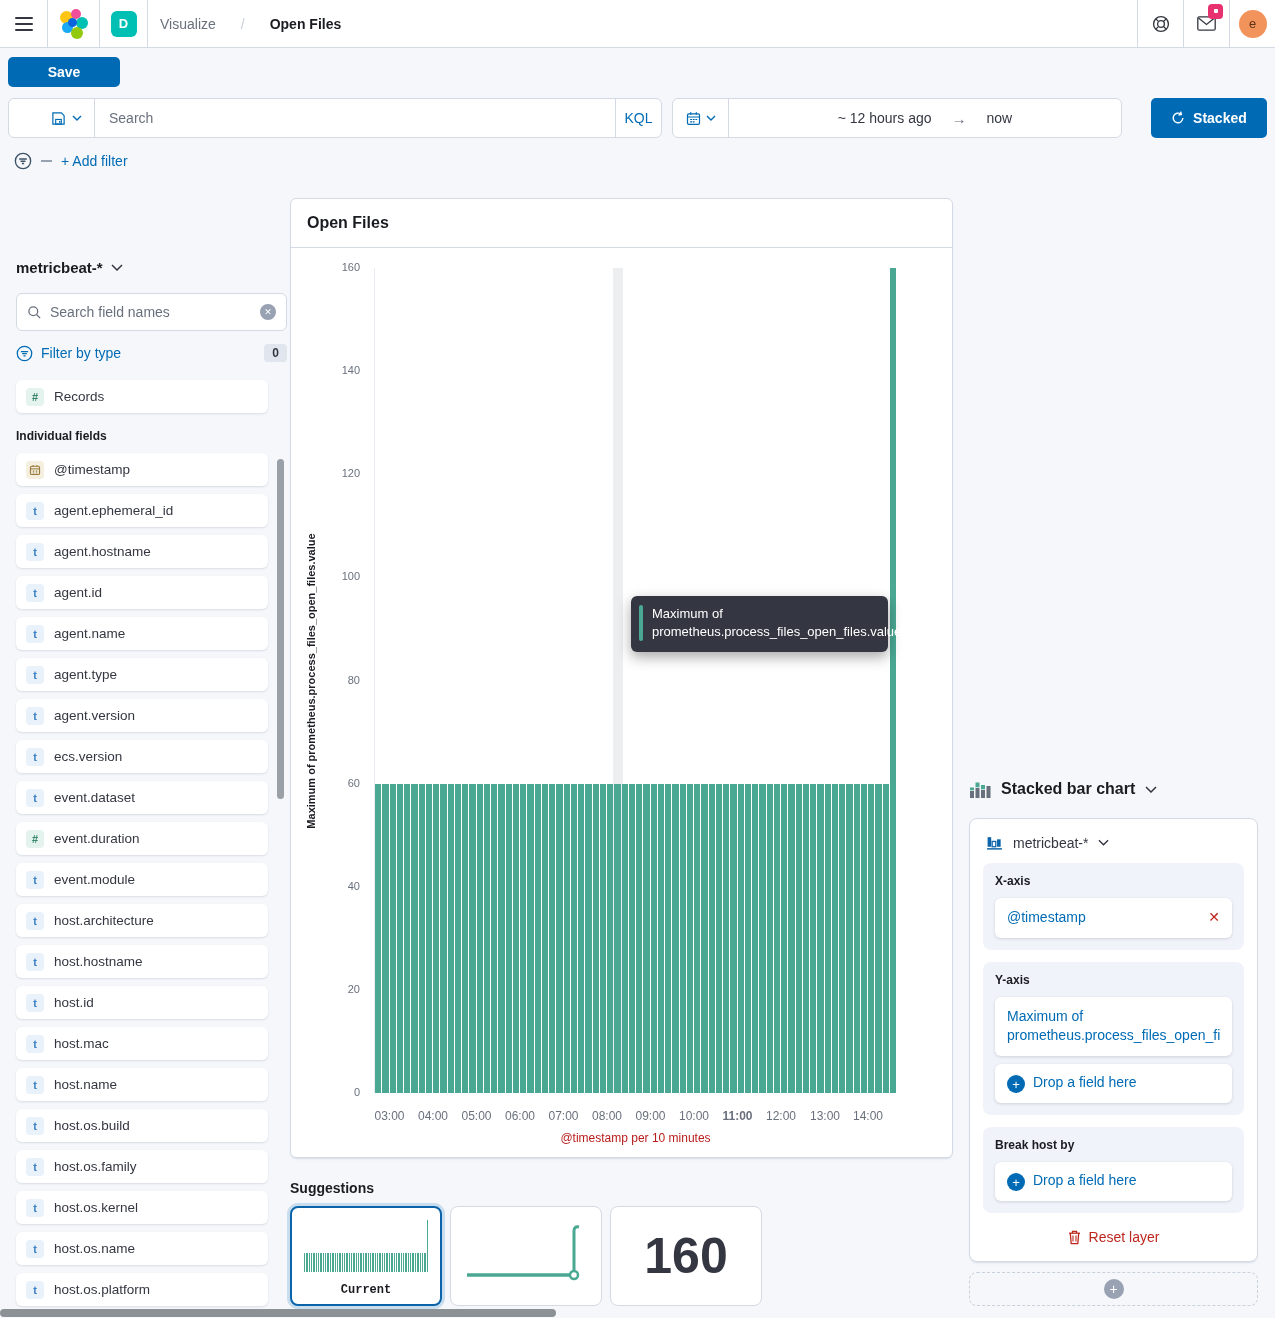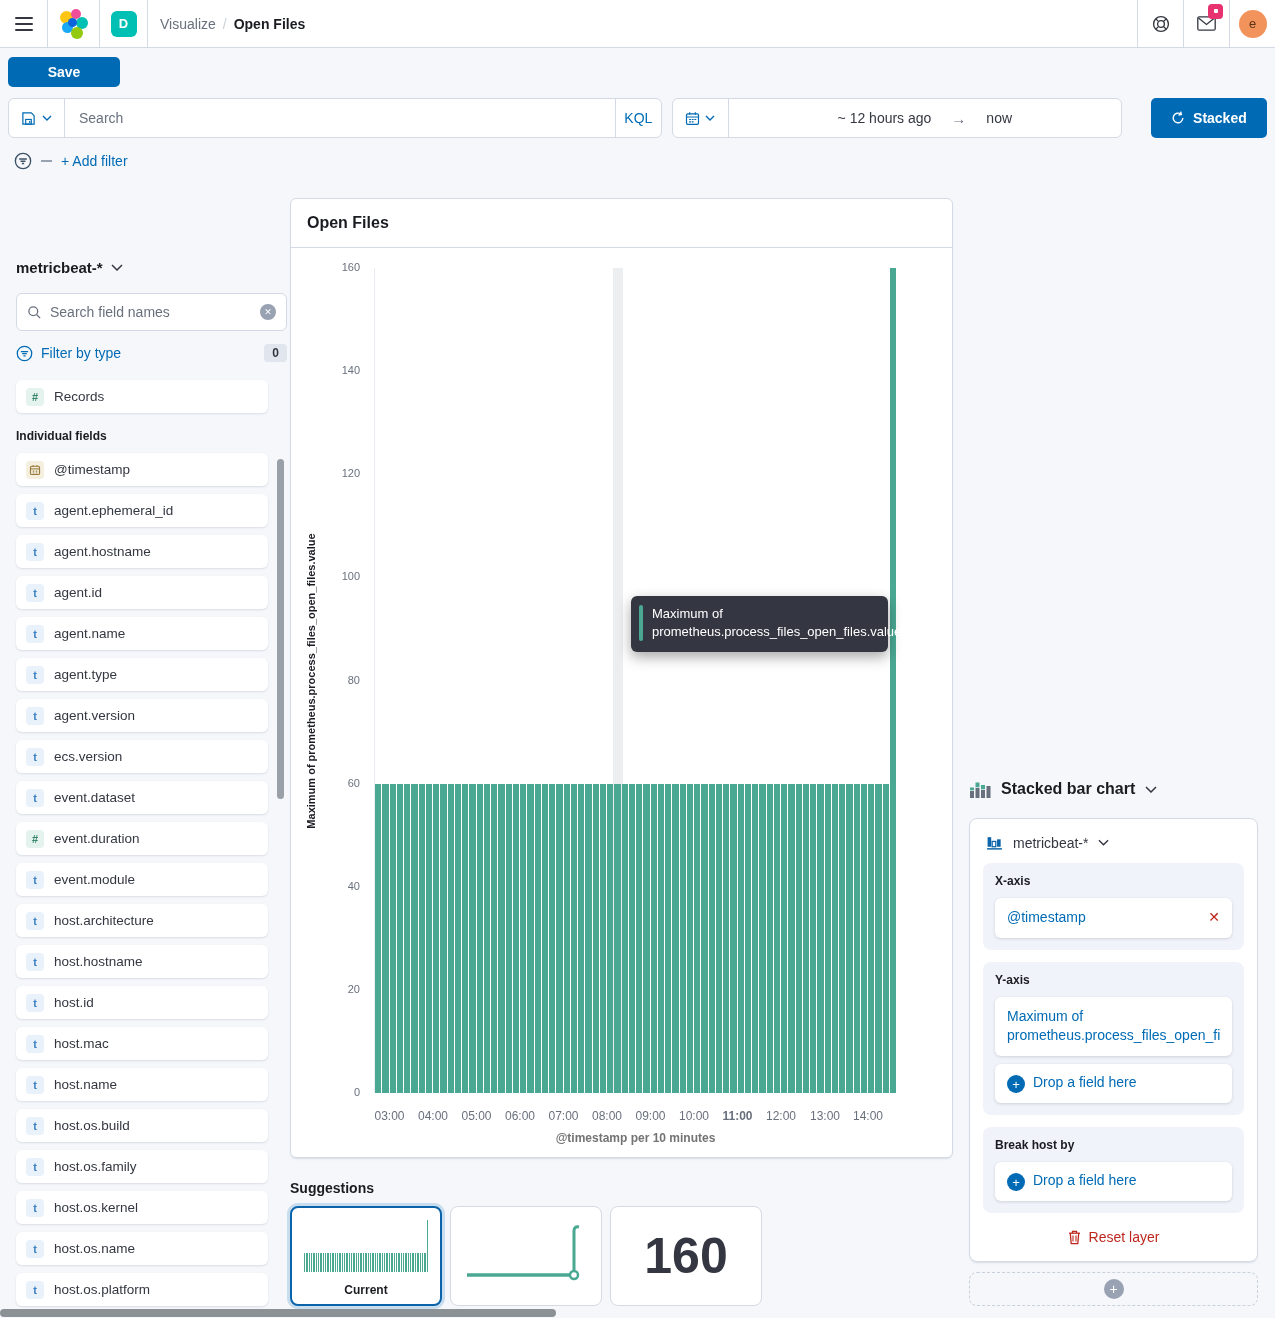--- a/index.html
+++ b/index.html
@@ -12,35 +12,35 @@
   
   .topnav { height:48px; background:#fff; border-bottom:1px solid #D3DAE6; display:flex; align-items:center; position:relative; z-index:10;}
   .nav-btn { width:48px; height:48px; display:flex; align-items:center; justify-content:center; border-right:1px solid #D3DAE6; cursor:pointer;}
   .hamburger { width:18px; }
   .hamburger span { display:block; height:2px; background:#343741; margin:4px 0; border-radius:1px;}
   .logo-box { width:52px; height:48px; display:flex; align-items:center; justify-content:center; border-right:1px solid #D3DAE6;}
   .elogo { position:relative; width:30px; height:30px;}
   .elogo i { position:absolute; border-radius:50%;}
   .space-box { width:48px; height:48px; display:flex; align-items:center; justify-content:center; border-right:1px solid #D3DAE6;}
   .space-badge { width:26px; height:26px; border-radius:6px; background:#00BFB3; color:#fff; font-weight:bold; font-size:13px; display:flex; align-items:center; justify-content:center;}
-  .breadcrumb { margin-left:12px; display:flex; align-items:center; gap:7px; font-size:14px;}
+  .breadcrumb { margin-left:12px; display:flex; align-items:center; gap:25px; font-size:14px;}
   .breadcrumb .crumb { color:#69707D; cursor:pointer;}
   .breadcrumb .sep { color:#C9CFD9; }
   .breadcrumb .current { font-weight:bold; color:#1A1C21;}
   .nav-right { margin-left:auto; display:flex; align-items:stretch; height:48px;}
   .nav-icon-box { width:46px; display:flex; align-items:center; justify-content:center; border-left:1px solid #D3DAE6; position:relative; cursor:pointer;}
   .badge-dot { position:absolute; top:4px; right:6px; width:15px; height:15px; background:#E7326F; border-radius:4px; display:flex; align-items:center; justify-content:center;}
   .badge-dot i { width:4px; height:4px; background:#fff; border-radius:1px;}
   .avatar { width:28px; height:28px; border-radius:50%; background:#F2935C; color:#5b3317; font-size:13px; display:flex; align-items:center; justify-content:center;}
   
   .sub { padding:9px 8px 0 8px; }
   .btn-primary { background:#006BB4; color:#fff; border:none; border-radius:5px; font-weight:bold; font-size:14px; font-family:inherit; cursor:pointer;}
   .save-btn { width:112px; height:30px; }
   .query-row { display:flex; margin-top:11px; }
-  .querybar { width:664px; height:40px; background:#fff; border:1px solid #D3DAE6; border-radius:6px; display:flex; align-items:stretch; overflow:hidden;}
+  .querybar { width:664px; height:40px; background:#fff; border:1px solid #D3DAE6; border-radius:6px; display:flex; align-items:stretch; overflow:hidden;padding-left:30px;}
   .saved-q { width:56px; display:flex; align-items:center; justify-content:center; gap:6px; border-right:1px solid #D3DAE6; cursor:pointer; color:#006BB4;}
   .querybar input { flex:1; border:none; outline:none; padding:0 14px; font-size:14px; font-family:inherit; color:#343741; background:transparent;}
   .querybar input::placeholder { color:#69707D; opacity:1;}
   .kql { width:46px; display:flex; align-items:center; justify-content:center; color:#006BB4; font-size:14px; border-left:1px solid #D3DAE6; cursor:pointer;}
   .datepicker { width:457px; height:40px; background:#fff; border:1px solid #D3DAE6; border-radius:6px; display:flex; align-items:stretch; margin-left:10px; overflow:hidden;}
   .date-left { width:56px; display:flex; align-items:center; justify-content:center; gap:5px; border-right:1px solid #D3DAE6; color:#006BB4; cursor:pointer;}
   .date-range { flex:1; display:flex; align-items:center; justify-content:center; gap:20px; font-size:14px; color:#343741; cursor:pointer;}
   .date-range .arr { color:#69707D; font-size:15px;}
   .refresh-btn { width:118px; height:40px; margin-left:29px; display:flex; align-items:center; justify-content:center; gap:8px;}
   .filter-row { margin:12px 0 0 6px; display:flex; align-items:center; gap:9px; height:22px;}
@@ -70,34 +70,34 @@
   
   .chart-col { flex:1; min-width:0; padding-top:16px; margin-right:16px;}
   .chart-panel { position:relative; height:960px; background:#fff; border:1px solid #D3DAE6; border-radius:6px; box-shadow:0 2px 2px -1px rgba(152,162,179,.3);}
   .chart-title { height:49px; padding:15px 16px; font-size:16px; font-weight:bold; color:#1A1C21; border-bottom:1px solid #D3DAE6;}
   .plot { position:absolute; left:83px; top:69px; width:522px; height:825px; border-left:1px solid #E9EDF3;}
   .bars { position:absolute; inset:0; display:flex; align-items:flex-end; gap:1px; z-index:2;}
   .bar { flex:1; background:#4AA892;}
   .hover-band { position:absolute; top:0; bottom:0; background:rgba(105,112,125,.12); z-index:1;}
   .ytick { position:absolute; left:-57px; width:42px; text-align:right; font-size:11px; color:#69707D;}
   .xtick { position:absolute; top:calc(100% + 16px); transform:translateX(-50%); font-size:12px; color:#69707D; white-space:nowrap;}
-  .x-title { position:absolute; top:calc(100% + 38px); left:50%; transform:translateX(-50%); font-size:12px; font-weight:bold; color:#737373; white-space:nowrap;}
+  .x-title { position:absolute; top:calc(100% + 38px); left:50%; transform:translateX(-50%); font-size:12px; font-weight:normal; color:#b91c1c; white-space:nowrap;}
   .y-title { position:absolute; left:-64px; top:50%; transform:translate(-50%,-50%) rotate(-90deg); font-size:11px; font-weight:bold; color:#1A1C21; white-space:nowrap;}
   .tooltip { position:absolute; left:340px; top:397px; width:257px; background:#343741; border-radius:6px; color:#fff; box-shadow:0 5px 14px rgba(0,0,0,.35); z-index:6;}
   .tooltip-header { padding:8px 12px; font-size:13px; font-weight:bold; border-bottom:1px solid rgba(255,255,255,.15);}
   .tooltip-body { display:flex; padding:9px 12px 11px 8px; gap:9px;}
   .tooltip-stripe { width:4px; border-radius:2px; background:#4AA892; flex:none;}
   .tooltip-label { flex:1; font-size:13px; line-height:1.4;}
   .tooltip-value { font-size:13px; font-weight:bold;}
   
   .suggestions { margin-top:22px;}
   .sugg-title { font-size:14px; font-weight:bold; color:#1A1C21;}
   .sugg-row { display:flex; gap:8px; margin-top:10px;}
   .sugg-card { width:152px; height:100px; background:#fff; border:1px solid #D3DAE6; border-radius:8px; position:relative; cursor:pointer;}
-  .sugg-card.selected { border:2px solid #0B64A9; box-shadow:0 0 0 3px rgba(0,107,180,.18);}
+  .sugg-card.selected { border:2px solid #0B64A9; box-shadow:0 0 0 3px rgba(0,107,180,.18);font-family:Liberation Mono, monospace;}
   .mini-bars { position:absolute; left:12px; right:12px; top:12px; bottom:32px; display:flex; align-items:flex-end; gap:1px;}
   .mini-bars i { flex:1; background:#4AA892;}
   .sugg-label { position:absolute; bottom:7px; left:0; right:0; text-align:center; font-size:12px; font-weight:bold; color:#1A1C21;}
   .mini-line { position:absolute; inset:0; display:flex; align-items:center; justify-content:center;}
   .metric-card { display:flex; align-items:center; justify-content:center; font-size:50px; font-weight:bold; color:#343741;}
   
   .config { width:289px; flex:none; margin-right:17px; padding-top:30px;}
   .config-header { display:flex; align-items:center; gap:10px; cursor:pointer;}
   .config-header .t { font-size:16px; font-weight:bold; color:#1A1C21;}
   .layer-card { margin-top:18px; background:#fff; border:1px solid #D3DAE6; border-radius:8px; padding:13px; box-shadow:0 2px 2px -1px rgba(152,162,179,.3);}

